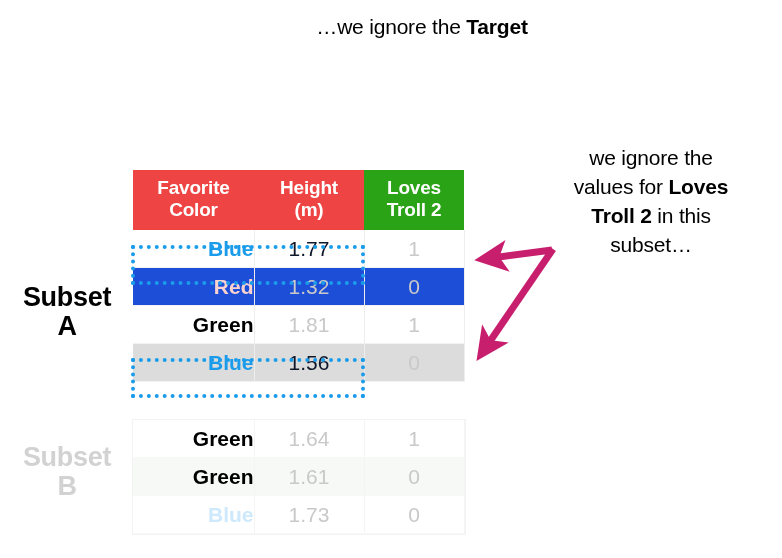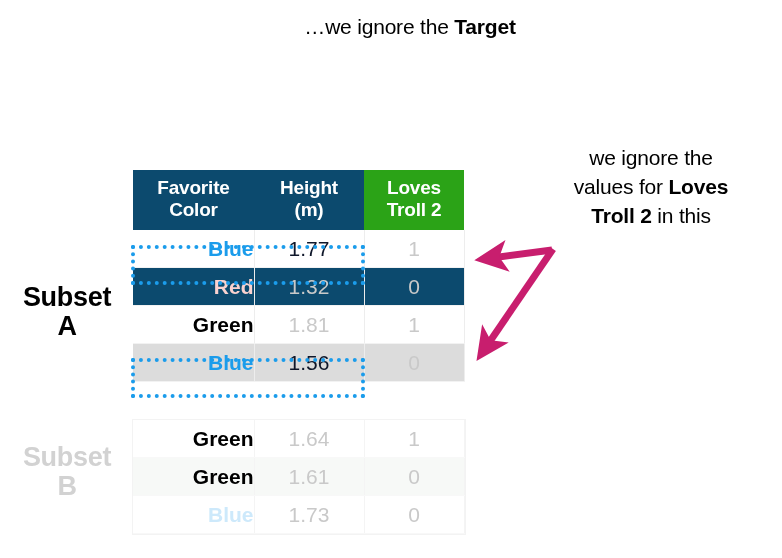--- a/index.html
+++ b/index.html
@@ -25,21 +25,21 @@
     position: absolute;
     color: #000000;
     font-size: 21px;
     line-height: 29px;
     text-align: center;
     letter-spacing: -0.2px;
   }
   .callout b { font-weight: 700; }
 
   #top-callout {
-    left: 210px;
+    left: 222px;
     top: 12px;
     width: 400px;
   }
   #right-callout {
     left: 520px;
     top: 114px;
     width: 262px;
   }
 
   
@@ -80,36 +80,36 @@
 
   .tbl th {
     padding: 7px 4px 9px 4px;
     font-size: 19px;
     line-height: 22px;
     font-weight: 700;
     color: #ffffff;
     text-align: center;
     letter-spacing: -0.2px;
   }
-  .th-color, .th-height { background: #0c4a6e; }
+  .th-color, .th-height { background: #ef4444; }
   .th-target { background: #2ba317; }
 
   .tbl td {
     height: 37px;
     padding: 0;
     font-size: 21px;
     line-height: 37px;
     text-align: center;
     font-weight: 400;
     border-right: 1px solid #ededed;
     border-bottom: 1px solid #f2f2f2;
     background: #ffffff;
   }
   .tbl td:last-child { border-right: 1px solid #ededed; }
-  .tbl tr.stripe td { background: #0c4a6e; }
+  .tbl tr.stripe td { background: #1d4ed8; }
   .tbl td.col-cell { font-weight: 700; text-align: right; }
 
   
   .v-blue-on    { color: #1b9ceb; }
   .v-blue-off   { color: #cde9fb; }
   .v-red-off    { color: #fad2cf; }
   .v-green-off  { color: #000000; }
   .v-num-on     { color: #0f172a; font-weight: 700; }
   .v-num-off    { color: #c9c9c9; }
   .v-target-off { color: #c9c9c9; }
@@ -162,20 +162,21 @@
 
   <div class="callout" id="top-callout">
     <span>…we ignore the </span><b>Target</b><br>
   </div>
 
   <div class="callout" id="right-callout">
     <br>
     <span>we ignore the</span><br>
     <span>values for </span><b>Loves</b><br>
     <b>Troll 2</b><span> in this</span><br>
+    <span>subset…</span>
   </div>
 
   <div class="subset-label" id="subset-a-label">
     <span>Subset</span><br>
     <span>A</span>
   </div>
 
   <div class="subset-label" id="subset-b-label">
     <span>Subset</span><br>
     <span>B</span>

